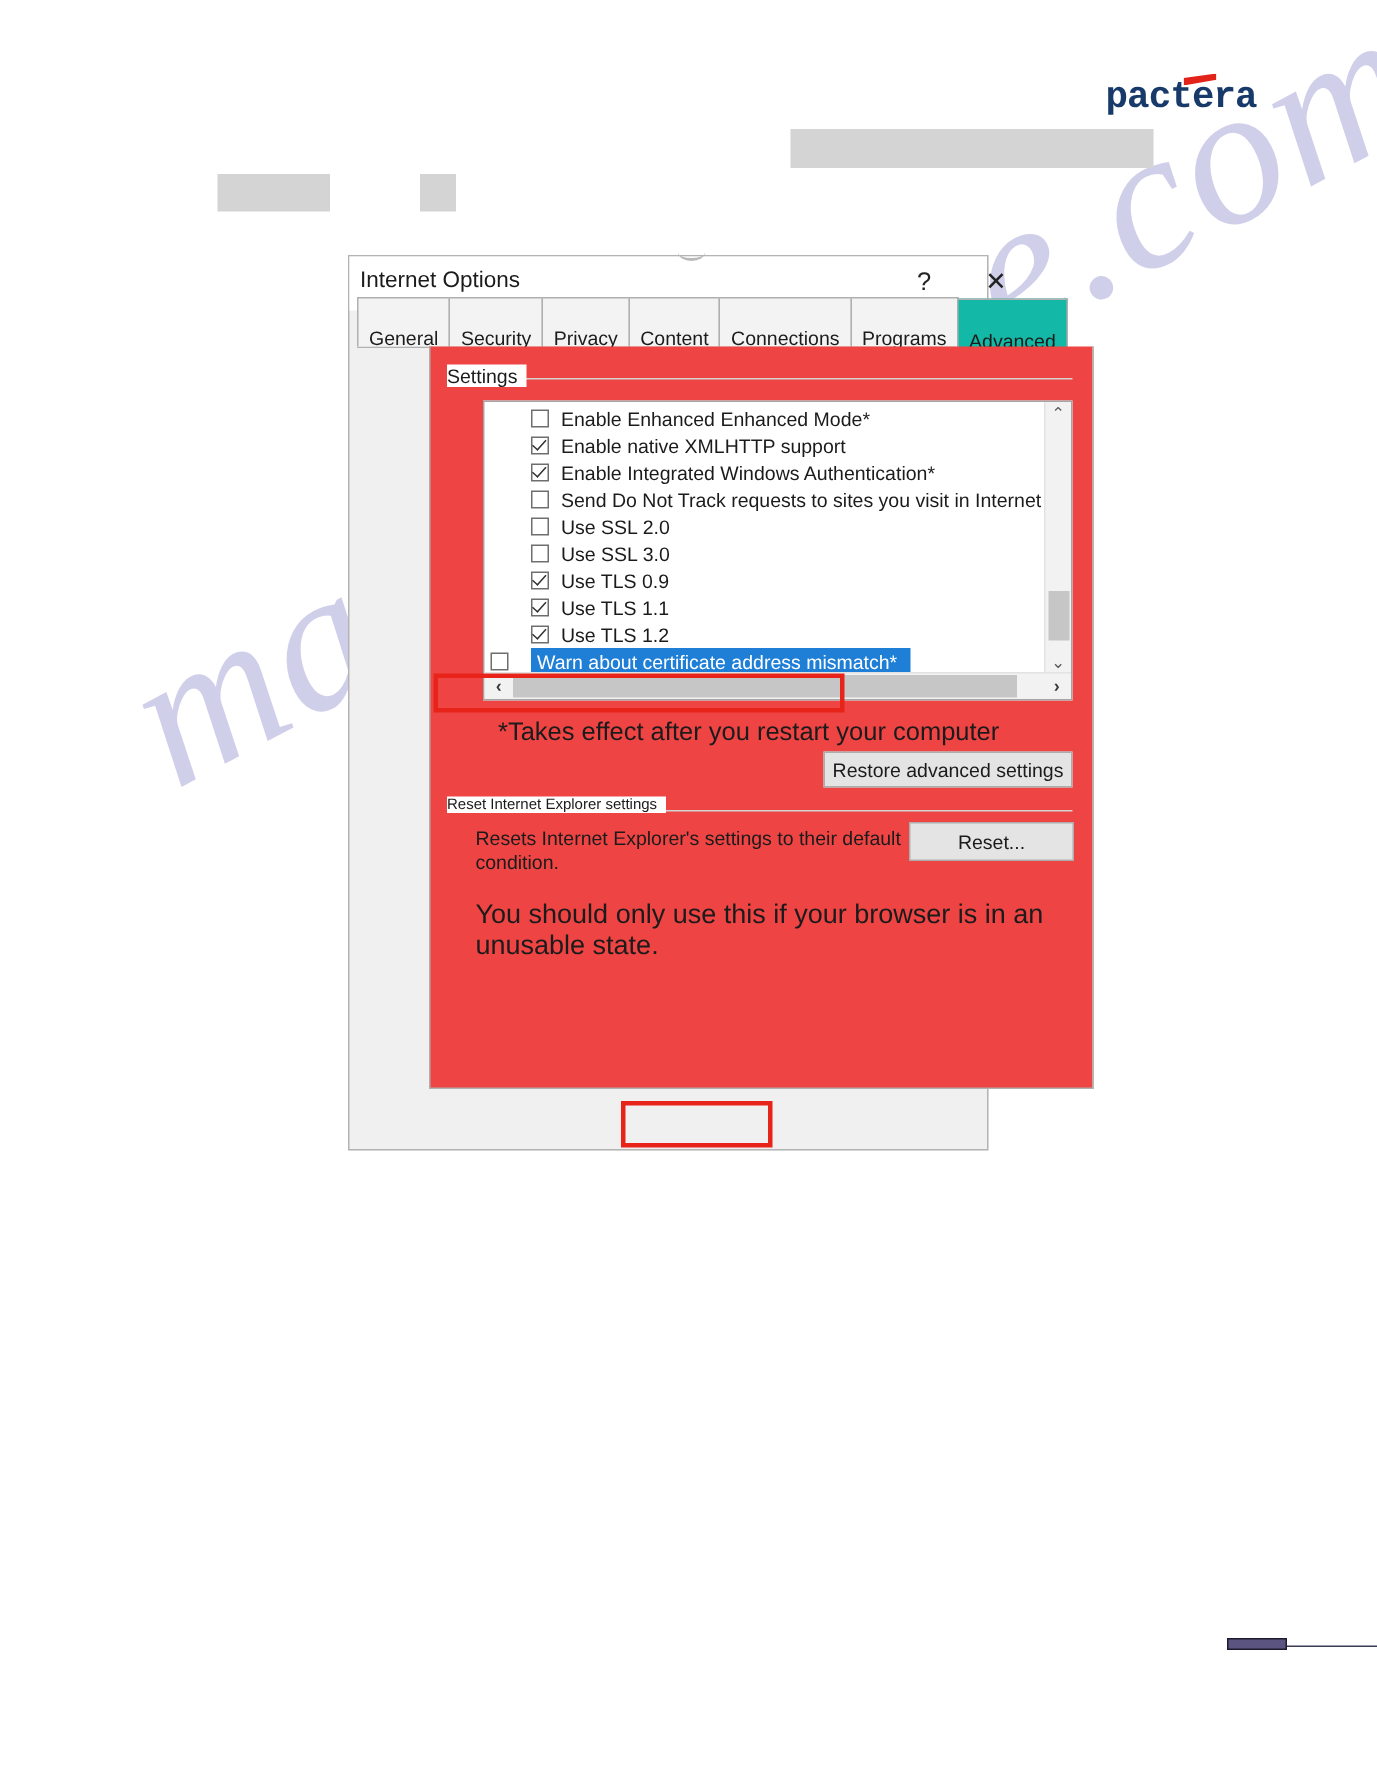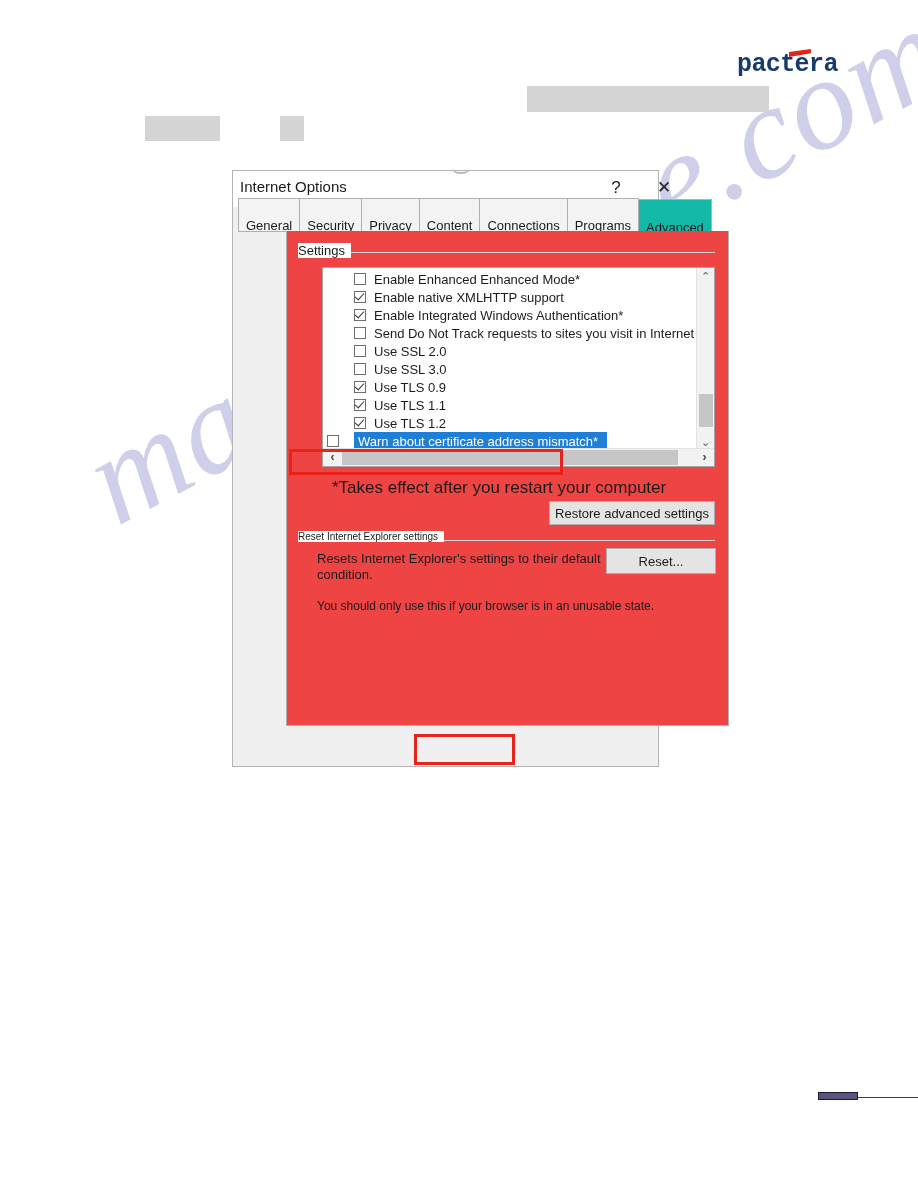--- a/index.html
+++ b/index.html
@@ -386,21 +386,21 @@
     width: 290px;
     font-size: 13px;
     line-height: 1.25;
     color: #1b1b1b;
   }
   #reset-button { left: 319px; top: 317px; width: 110px; height: 26px; }
   .unusable-note {
     position: absolute;
     left: 30px;
     top: 368px;
-    font-size: 12px;
+    font-size: 18px;
     color: #1b1b1b;
   }
   #ok-button {
     left: 421px;
     top: 566px;
     width: 88px;
     height: 23px;
     background: #e8e8e8;
     border: 2px solid #2f7fd0;
   }

